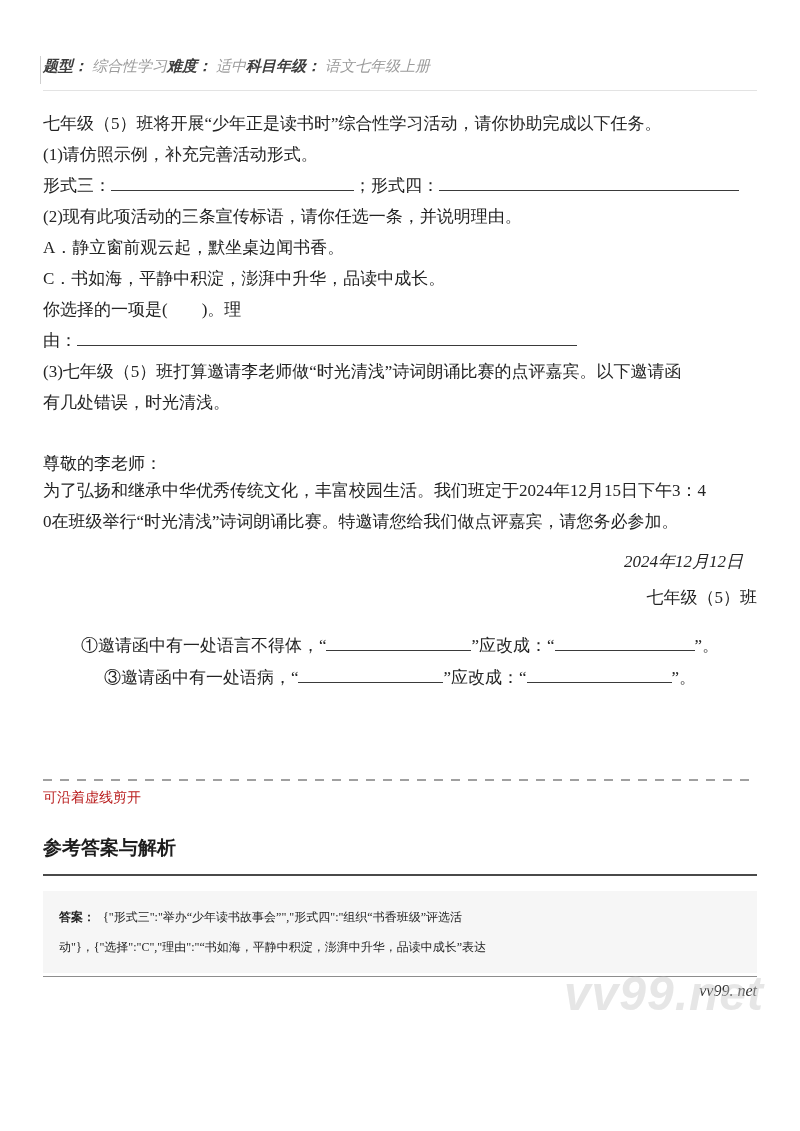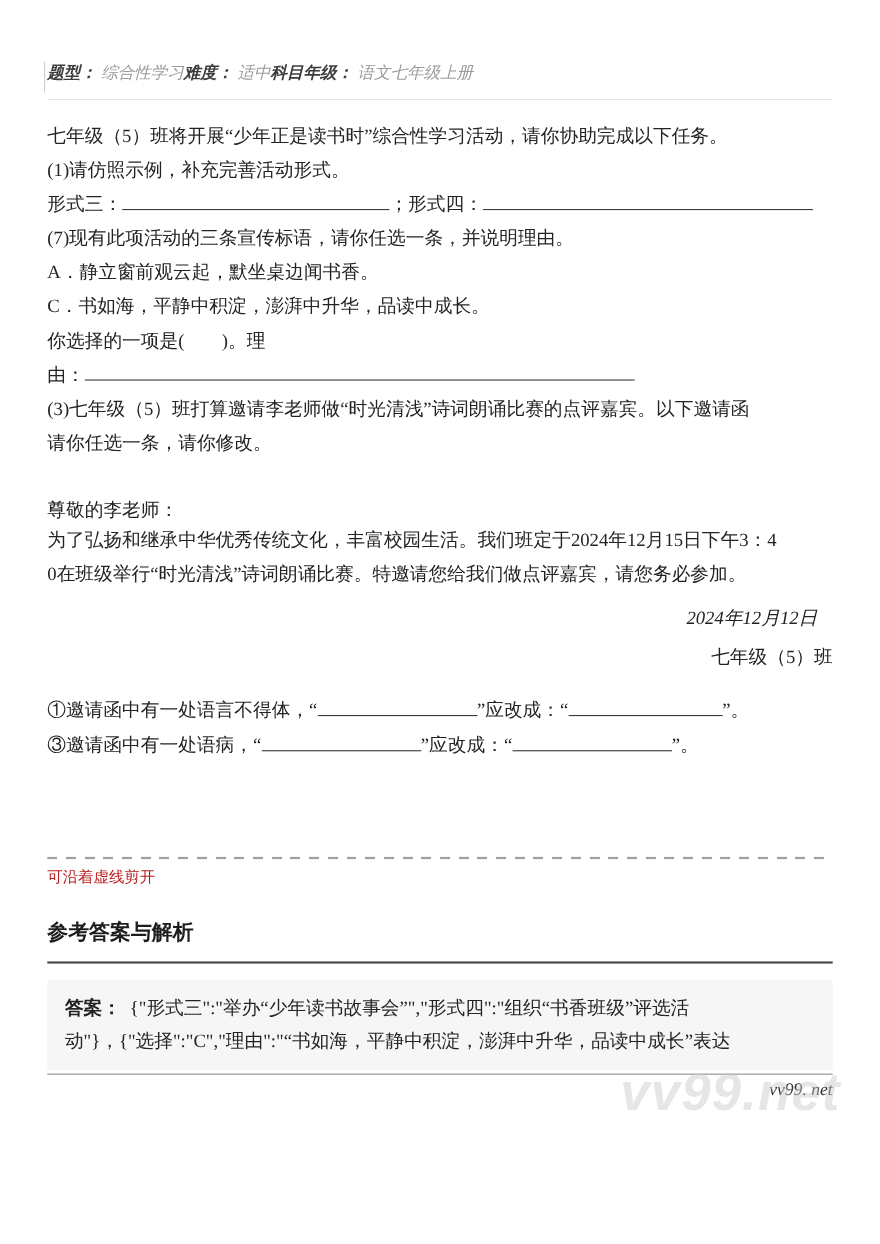--- a/index.html
+++ b/index.html
@@ -25,28 +25,28 @@
   .blank { display:inline-block; border-bottom:1px solid #3a3a3a; height:14px; vertical-align:baseline; }
   .bw-243{width:243px} .bw-300{width:300px} .bw-500{width:500px}
   .bw-145{width:145px} .bw-140{width:140px} .bw-310{width:310px}
 
   .inv-title { text-align:center; font-size:17px; margin-top:6px; letter-spacing:3px; }
   .inv-salutation { margin-top:34px; font-size:17px; }
   .inv-body { font-size:17px; line-height:31px; }
   .inv-date { text-align:right; font-size:17px; margin-top:13px; padding-right:14px;font-style:italic; }
   .inv-sign { text-align:right; font-size:17px; margin-top:13px; }
 
-  .subq { margin-top:21px; font-size:17px; line-height:32px; }
+  .subq { margin-top:21px; font-size:17px; line-height:32px;text-align:center; }
 
   .cut-rule { margin-top:85px; height:2px; background:repeating-linear-gradient(to right,#a0a0a0 0 9px,transparent 9px 17px); }
   .cut-label { text-align:left; color:#b91c1c; font-size:14px; margin-top:8px; font-family:"Liberation Serif","DejaVu Serif",serif; }
 
   .ans-heading { margin-top:28px; font-family:"Liberation Sans","DejaVu Sans",sans-serif; font-weight:bold; font-size:19px; color:#1d1d1d; }
   .ans-rule { margin-top:13px; height:2px; background:#4a4a4a; position:relative; z-index:0; }
-  .ans-box { margin-top:15px; background:#f6f6f6; padding:11px 16px; font-size:17px; line-height:30px; position:relative; }
+  .ans-box { margin-top:15px; background:#f6f6f6; padding:11px 16px; font-size:12px; line-height:30px; position:relative; }
   .ans-box .txt { position:relative; z-index:2; }
   .ans-label { font-weight:bold; font-family:"Liberation Sans","DejaVu Sans",sans-serif; margin-right:8px; }
   .thin-rule { margin-top:3px; border-bottom:1px solid #8d8d8d; }
   .footer { text-align:right; font-style:italic; font-size:16px; margin-top:5px; color:#2e2e2e; font-family:"Liberation Serif","DejaVu Serif",serif; }
 
   .watermark {
     position:absolute; right:36px; top:966px; z-index:1;
     font-family:"Liberation Sans","DejaVu Sans",sans-serif;
     font-weight:bold; font-style:italic; font-size:48px; letter-spacing:1px;
     color:#c9c9c9; opacity:0.45; pointer-events:none; white-space:nowrap;
@@ -75,29 +75,29 @@
       </span>
     </div>
     <div class="meta-rule"></div>
 
     <div class="qblock">
       <div class="qline">七年级（5）班将开展“少年正是读书时”综合性学习活动，请你协助完成以下任务。</div>
       <div class="qline">(1)请仿照示例，补充完善活动形式。</div>
       <div class="qline">
         <span>形式三：</span><span class="blank bw-243"></span><span>；形式四：</span><span class="blank bw-300"></span>
       </div>
-      <div class="qline">(7)现有此项活动的三条宣传标语，请你任选一条，并说明理由。</div>
+      <div class="qline">(2)现有此项活动的三条宣传标语，请你任选一条，并说明理由。</div>
       <div class="qline">A．静立窗前观云起，默坐桌边闻书香。</div>
       <div class="qline">C．书如海，平静中积淀，澎湃中升华，品读中成长。</div>
       <div class="qline">你选择的一项是(　　)。理</div>
       <div class="qline">
         <span>由：</span><span class="blank bw-500"></span>
       </div>
       <div class="qline">(3)七年级（5）班打算邀请李老师做“时光清浅”诗词朗诵比赛的点评嘉宾。以下邀请函</div>
-      <div class="qline">请你任选一条，请你修改。</div>
+      <div class="qline">有几处错误，时光清浅。</div>
     </div>
 
     <div class="inv-salutation">尊敬的李老师：</div>
     <div class="inv-body">
       <div class="qline">为了弘扬和继承中华优秀传统文化，丰富校园生活。我们班定于2024年12月15日下午3：4</div>
       <div class="qline">0在班级举行“时光清浅”诗词朗诵比赛。特邀请您给我们做点评嘉宾，请您务必参加。</div>
     </div>
     <div class="inv-date">2024年12月12日</div>
     <div class="inv-sign">七年级（5）班</div>
 

